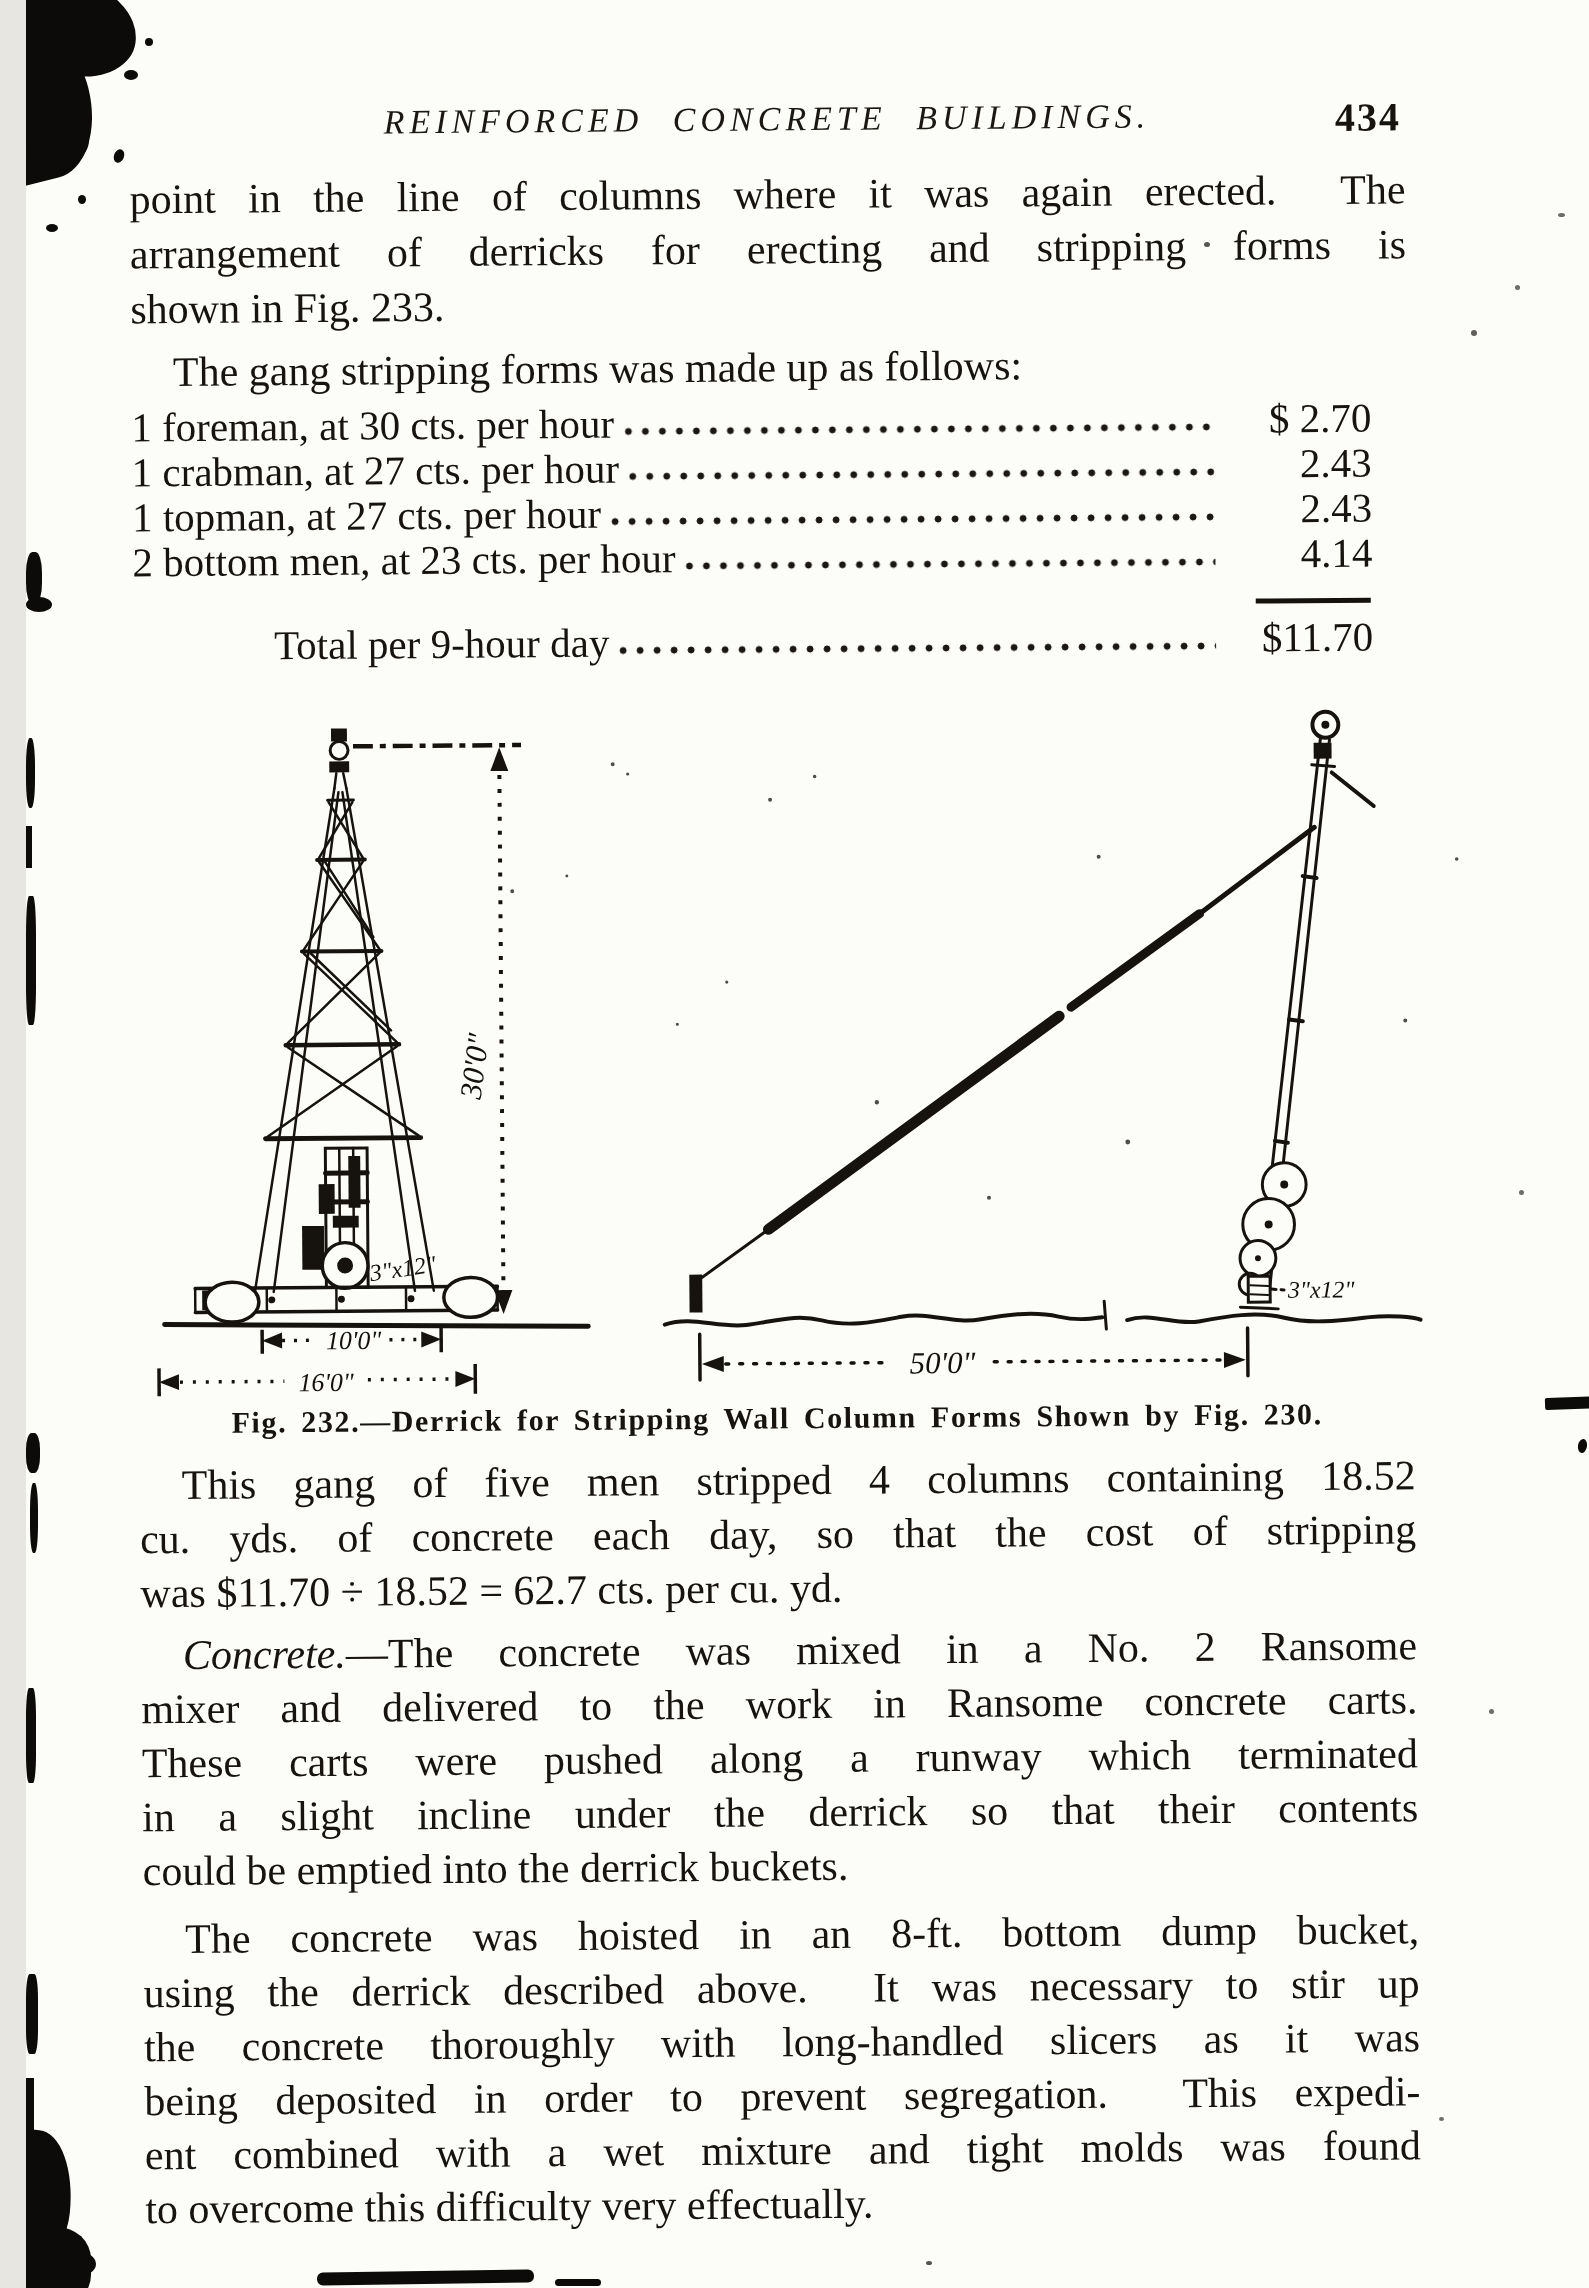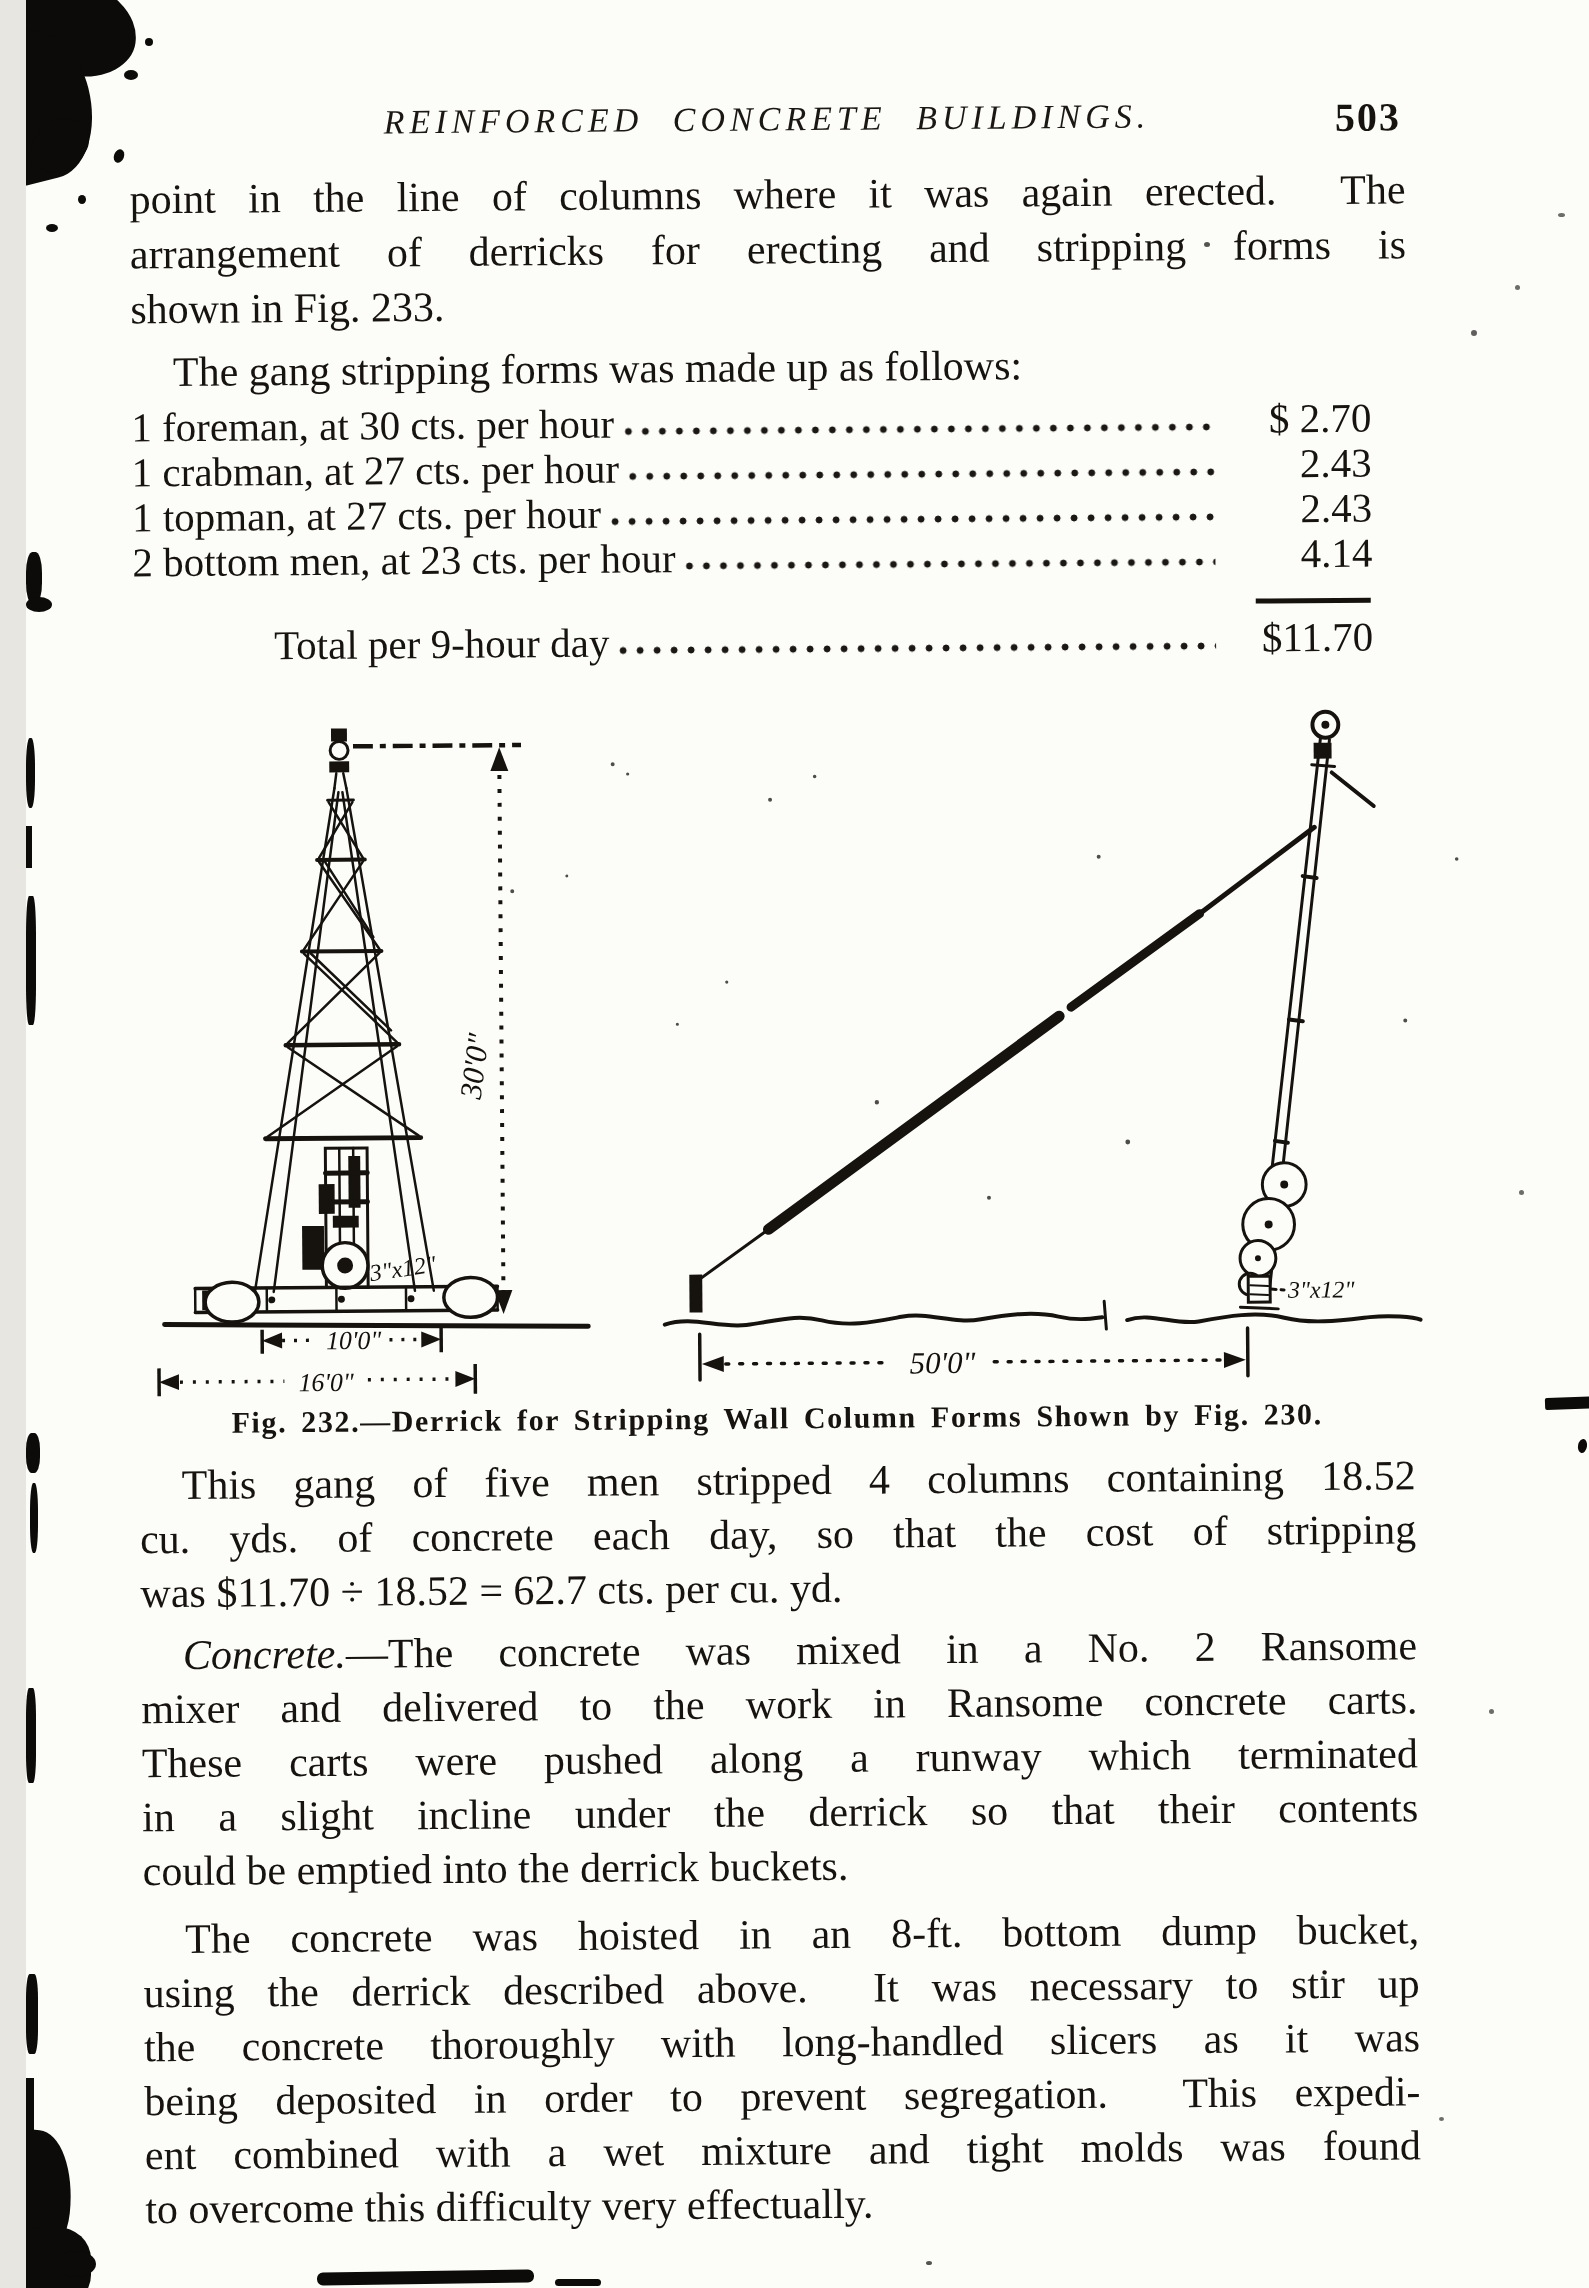--- a/index.html
+++ b/index.html
@@ -49,21 +49,21 @@
   .ink{position:absolute;background:#0c0b09;}
 </style>
 </head>
 <body>
 
 <div class="page">
   <div class="scan-rot">
 
     <div class="hdr">
       <span class="running-title">REINFORCED CONCRETE BUILDINGS.</span>
-      <span class="page-num">503</span>
+      <span class="page-num">434</span>
     </div>
 
     <div class="tc tc1">
       <div class="ln j">point in the line of columns where it was again erected.&nbsp; The</div>
       <div class="ln j">arrangement of derricks for erecting and stripping forms is</div>
       <div class="ln last">shown in Fig. 233.</div>
       <div class="ln last ind mt">The gang stripping forms was made up as follows:</div>
     </div>
 
     <div class="costs">

